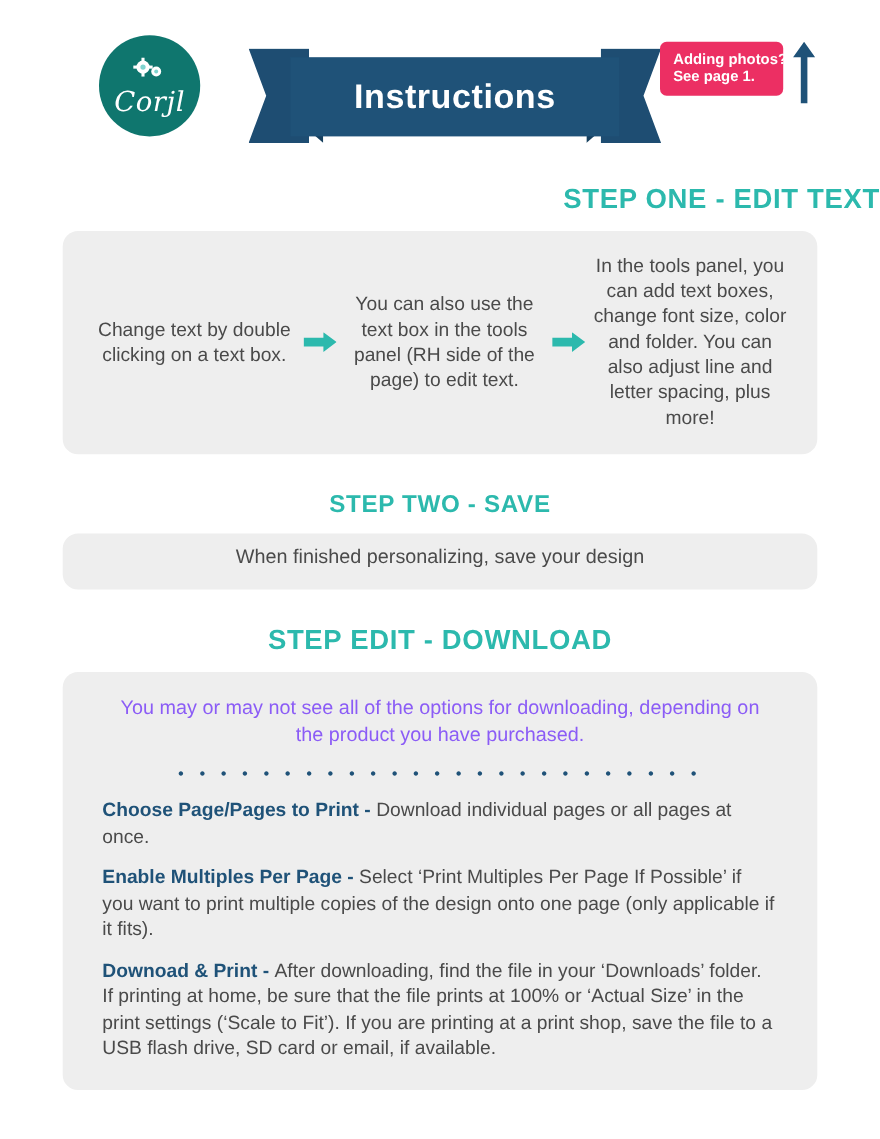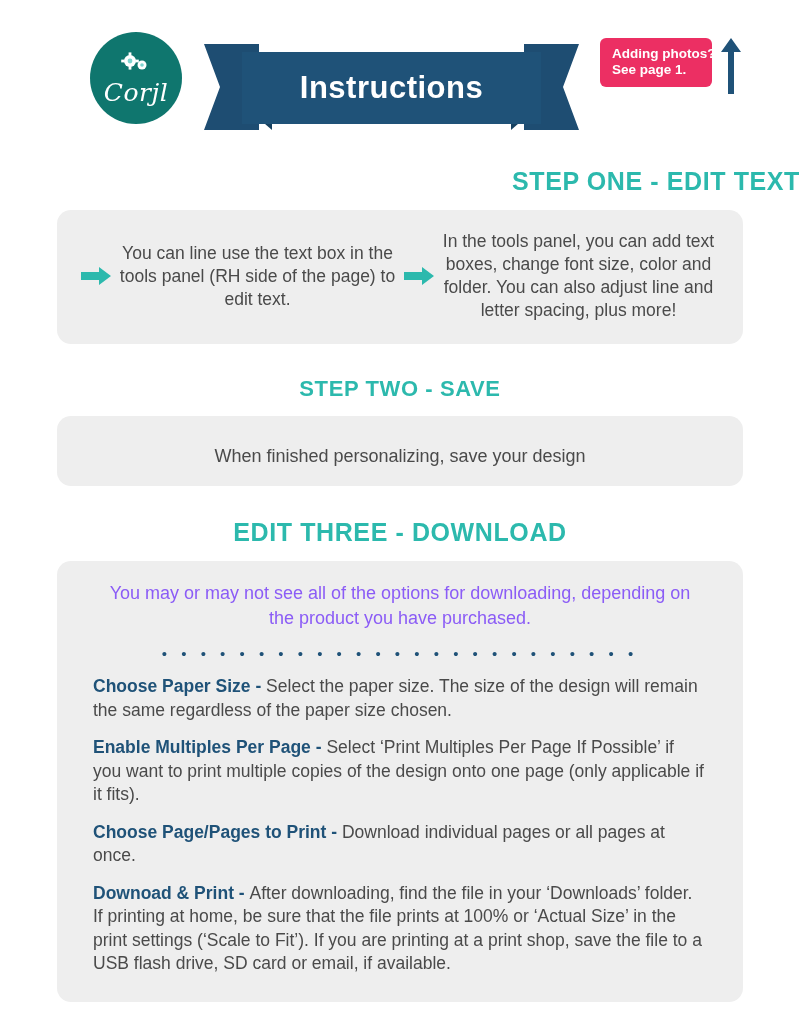--- a/index.html
+++ b/index.html
@@ -50,21 +50,21 @@
     text-align: center;
     color: #ffffff;
     font-size: 17px;
     line-height: 17px;
     letter-spacing: -2px;
   }
 
   
   .ribbon-wrap {
     position: absolute;
-    left: 204px; top: 44px;
+    left: 226px; top: 44px;
     width: 375px; height: 86px;
   }
   .ribbon-tail-l, .ribbon-tail-r {
     position: absolute;
     top: 0;
     width: 55px; height: 86px;
     background: #1e4d72;
   }
   .ribbon-tail-l { left: 0; clip-path: polygon(0 0, 100% 0, 100% 100%, 0 100%, 16px 50%); }
   .ribbon-tail-r { right: 0; clip-path: polygon(0 0, 100% 0, calc(100% - 16px) 50%, 100% 100%, 0 100%); }
@@ -148,21 +148,21 @@
   .col-b { padding: 0 4px; }
   .col-c { padding: 0 2px; }
   .arrow-sep {
     flex: 0 0 34px;
     display: flex; align-items: center; justify-content: center;
   }
   .arrow-sep svg { display: block; }
 
   
   #step-two-panel {
-    padding: 28px 20px 18px 20px;
+    padding: 9px 20px 18px 20px;
   }
   .center-text {
     text-align: center;
     font-size: 18px;
     line-height: 24px;
     color: #4a4a4a;
   }
 
   
   #step-three-panel {
@@ -246,54 +246,52 @@
       <svg width="22" height="56" viewBox="0 0 22 56" xmlns="http://www.w3.org/2000/svg">
         <polygon points="11,0 21,14 14,14 14,56 8,56 8,14 1,14" fill="#1f5278"></polygon>
       </svg>
     </div>
   </div>
 
   <div class="section-title" id="step-one-title">STEP ONE - EDIT TEXT</div>
 
   <div class="panel">
     <div class="cols">
+      <div class="col col-a">Change text by double clicking on a text box.</div>
       <div class="arrow-sep">
         <svg width="30" height="18" viewBox="0 0 30 18" xmlns="http://www.w3.org/2000/svg">
           <polygon points="0,5 18,5 18,0 30,9 18,18 18,13 0,13" fill="#2cb9ad"></polygon>
         </svg>
       </div>
-      <div class="col col-b">You can line use the text box in the tools panel (RH side of the page) to edit text.</div>
+      <div class="col col-b">You can also use the text box in the tools panel (RH side of the page) to edit text.</div>
       <div class="arrow-sep">
         <svg width="30" height="18" viewBox="0 0 30 18" xmlns="http://www.w3.org/2000/svg">
           <polygon points="0,5 18,5 18,0 30,9 18,18 18,13 0,13" fill="#2cb9ad"></polygon>
         </svg>
       </div>
       <div class="col col-c">In the tools panel, you can add text boxes, change font size, color and folder. You can also adjust line and letter spacing, plus more!</div>
     </div>
   </div>
 
   <div class="section-title" id="step-two-title">STEP TWO - SAVE</div>
 
   <div class="panel" id="step-two-panel">
     <div class="center-text">When finished personalizing, save your design</div>
   </div>
 
-  <div class="section-title" id="step-three-title">EDIT THREE - DOWNLOAD</div>
+  <div class="section-title" id="step-three-title">STEP EDIT - DOWNLOAD</div>
 
   <div class="panel" id="step-three-panel">
     <div class="intro">You may or may not see all of the options for downloading, depending on the product you have purchased.</div>
     <div class="dots">• • • • • • • • • • • • • • • • • • • • • • • • •</div>
 
     <div class="item">
-      <b>Choose Paper Size - </b><span>Select the paper size. The size of the design will remain the same regardless of the paper size chosen.</span>
+      <b>Choose Page/Pages to Print - </b><span>Download individual pages or all pages at once.</span>
     </div>
     <div class="item">
       <b>Enable Multiples Per Page - </b><span>Select ‘Print Multiples Per Page If Possible’ if you want to print multiple copies of the design onto one page (only applicable if it fits).</span>
     </div>
     <div class="item">
-      <b>Choose Page/Pages to Print - </b><span>Download individual pages or all pages at once.</span>
-    </div>
-    <div class="item">
       <b>Downoad &amp; Print - </b><span>After downloading, find the file in your ‘Downloads’ folder. If printing at home, be sure that the file prints at 100% or ‘Actual Size’ in the print settings (‘Scale to Fit’). If you are printing at a print shop, save the file to a USB flash drive, SD card or email, if available.</span>
     </div>
   </div>
 
 </div>
 
 </body></html>

